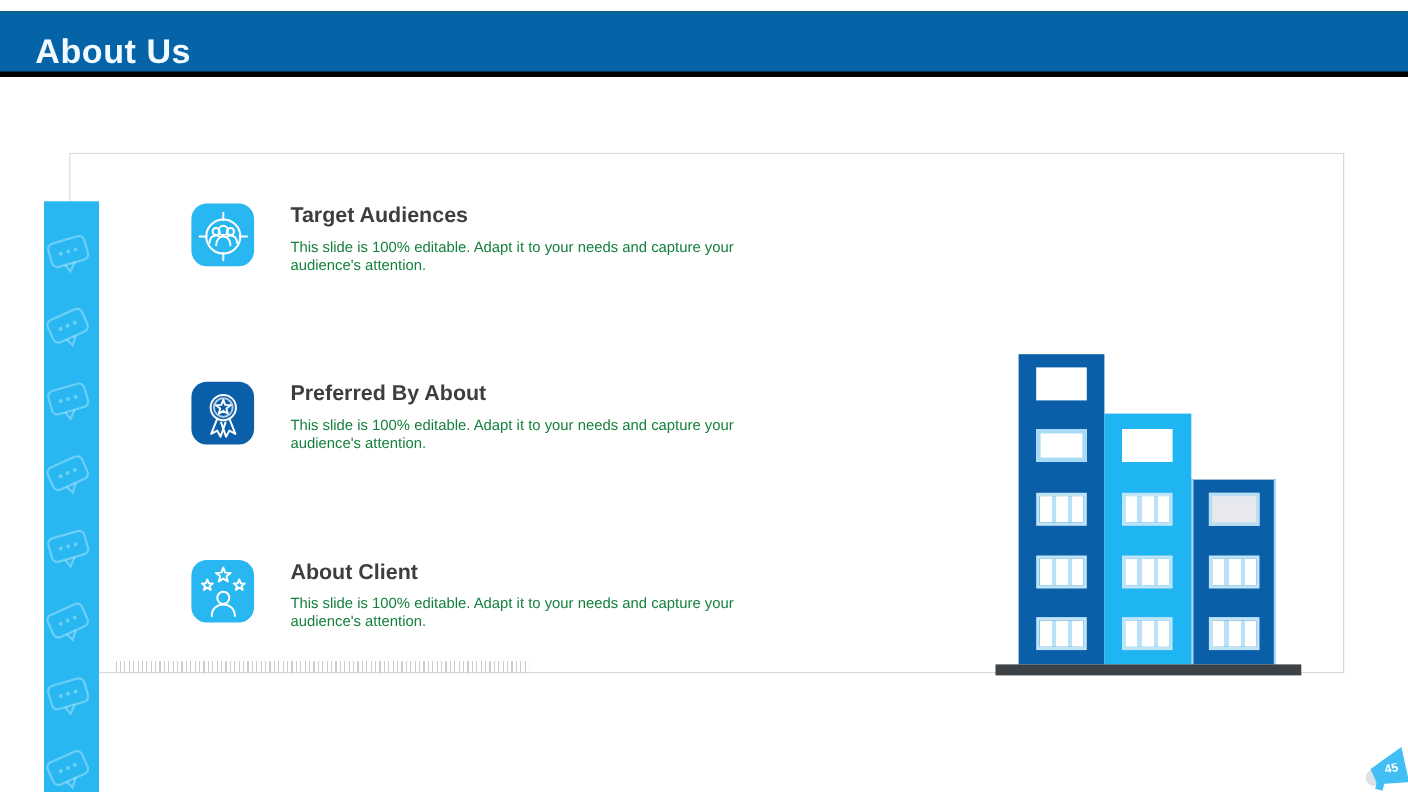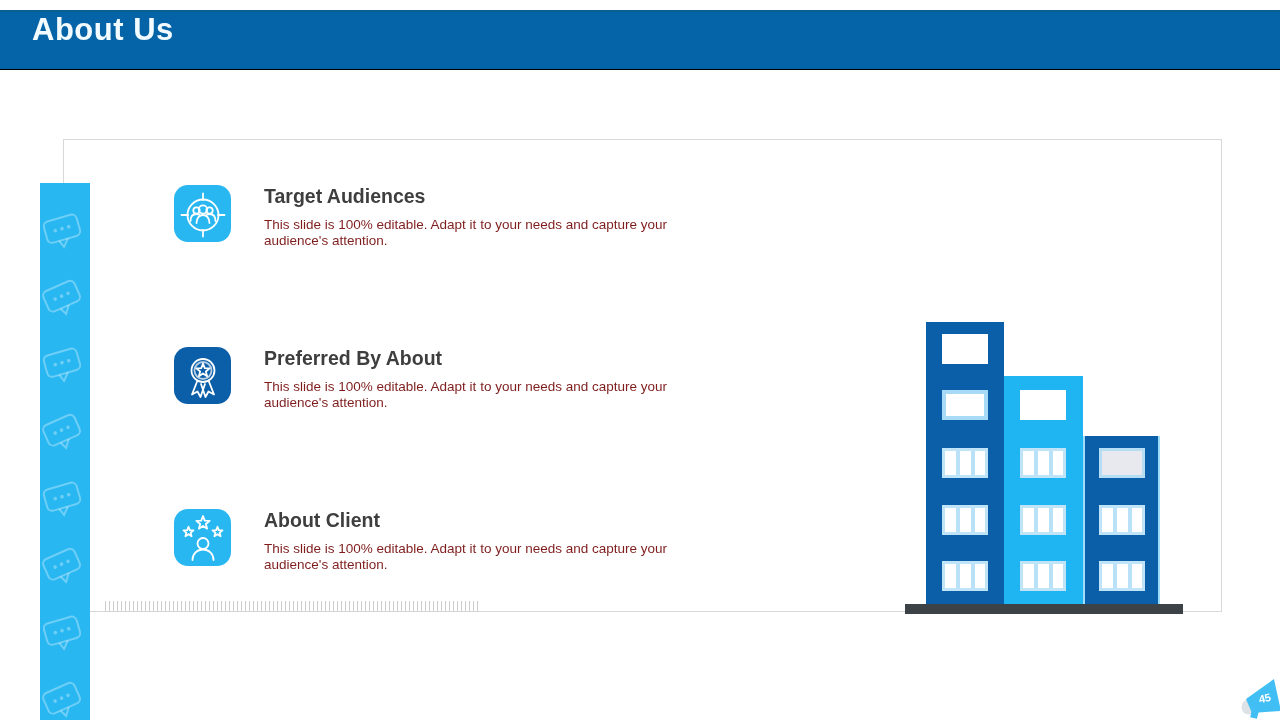--- a/index.html
+++ b/index.html
@@ -1,41 +1,41 @@
 <!DOCTYPE html>
 <html><head>
 <meta charset="utf-8">
 <style>
   html,body{margin:0;padding:0;background:#fff;}
   .page{position:relative;width:1280px;height:720px;background:#fff;overflow:hidden;
         font-family:"Liberation Sans",sans-serif;}
 
   
   .header-bar{position:absolute;left:0;top:10px;width:1280px;height:60px;
-              background:#0563a8;border-top:2px solid #09608f;border-bottom:1px solid #000000;
-              box-sizing:border-box;display:flex;align-items:flex-start;}
+              background:#0563a8;border-top:2px solid #09608f;border-bottom:5px solid #000000;
+              box-sizing:border-box;display:flex;align-items:flex-end;}
   .header-bar h1{margin:0 0 0 32px;color:#f2fbff;font-size:31px;font-weight:700;letter-spacing:.5px;}
 
   
   .content-box{position:absolute;left:63px;top:139px;width:1159px;height:473px;
                border:1px solid #d8d8d8;box-sizing:border-box;}
 
   
   .stripe{position:absolute;left:40px;top:183px;width:50px;height:537px;background:#29b7f2;overflow:hidden;}
   .stripe svg{position:absolute;left:3px;}
 
   
   .item{position:absolute;left:134px;display:flex;align-items:flex-start;padding-left:40px;}
   .tile{width:57px;height:57px;border-radius:14px;flex:0 0 auto;
         display:flex;align-items:center;justify-content:center;}
   .tile-light{background:#29b7f2;}
   .tile-dark{background:#0b5fa9;}
   .item-text{margin-left:33px;width:452px;}
   .item-text h2{margin:0;font-size:19.5px;font-weight:700;color:#3e3e3e;}
-  .item-text p{margin:9px 0 0 0;font-size:13.5px;line-height:1.2;color:#7f1d1d;}
+  .item-text p{margin:9px 0 0 0;font-size:13.5px;line-height:1.2;color:#15803d;}
 
   
   .ruler{position:absolute;left:105px;top:601px;width:376px;height:11px;
          background:repeating-linear-gradient(90deg,#cdcdcd 0 1px,transparent 1px 4px);}
 
   
   .illustration{position:absolute;inset:0;pointer-events:none;}
   .building{position:absolute;}
   .b-left {left:926px;top:322px;width:78px;height:282px;background:#0b5fa9;}
   .b-mid  {left:1004px;top:376px;width:79px;height:228px;background:#1fb4f2;}

